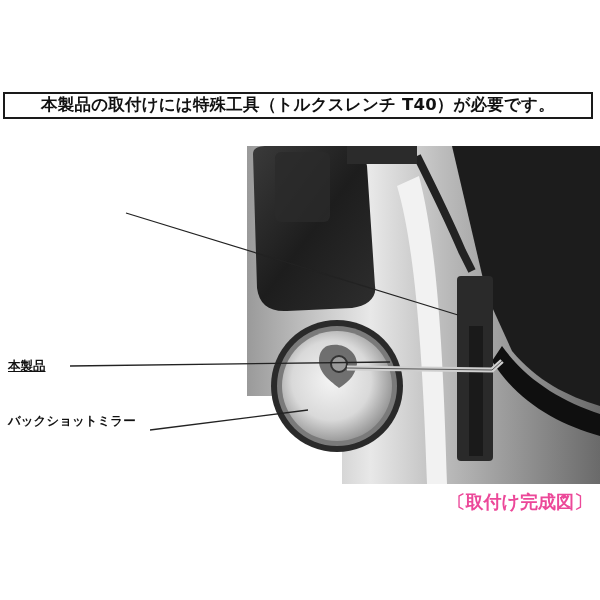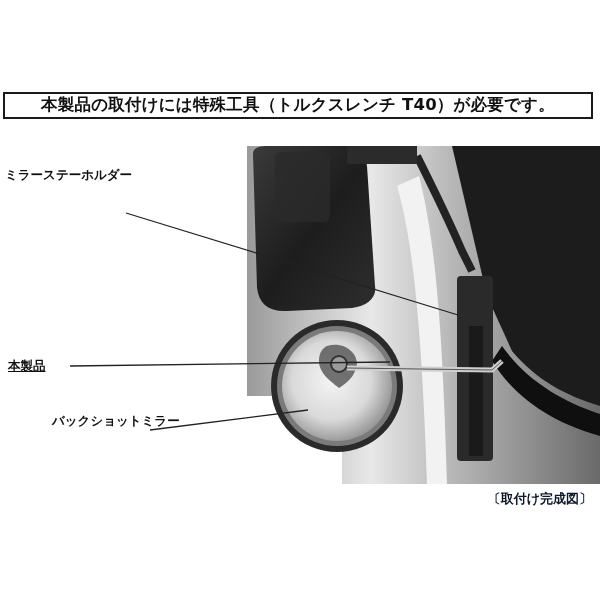--- a/index.html
+++ b/index.html
@@ -6,21 +6,21 @@
     body { width:600px; height:600px; position:relative; overflow:hidden;
            font-family:"DejaVu Sans", sans-serif; color:#111; }
     .banner { position:absolute; left:3px; top:92px; width:590px; height:27px;
               border:2px solid #1a1a1a; background:#fff; display:flex; align-items:flex-start;
               justify-content:center; box-sizing:border-box; }
     .banner span { font-weight:bold; font-size:16.5px; letter-spacing:0.2px; white-space:nowrap; color:#111; }
     .photo { position:absolute; left:247px; top:146px; width:353px; height:338px; overflow:hidden;
              background:#cfcfcf; }
     .photo svg { display:block; }
     .label { position:absolute; font-weight:bold; font-size:12.5px; line-height:17px; color:#111; white-space:nowrap; }
-    .caption { position:absolute; right:8px; top:490px; font-weight:bold; font-size:13px; color:#0f172a; }
+    .caption { position:absolute; right:8px; top:490px; font-weight:bold; font-size:18px; color:#ec4899; }
     .leaders { position:absolute; left:0; top:0; width:600px; height:600px; pointer-events:none; }
   </style>
 </head>
 <body>
 
 <div class="banner">
   <span>本製品の取付けには特殊工具（トルクスレンチ T40）が必要です。</span>
 </div>
 
 <div class="photo">
@@ -73,24 +73,23 @@
   </svg>
 </div>
 
 <svg class="leaders" viewBox="0 0 600 600">
   <line x1="126" y1="213" x2="458" y2="315" stroke="#222" stroke-width="1.3"></line>
   <line x1="70" y1="366" x2="390" y2="362" stroke="#222" stroke-width="1.3"></line>
   <line x1="150" y1="430" x2="308" y2="410" stroke="#222" stroke-width="1.3"></line>
 </svg>
 
 <div class="label" style="left:5px; top:166px;">
-  <div>ミラーステーホルダー</div>
 </div>
 
 <div class="label" style="left:8px; top:357px;text-decoration:underline;">
   <div>本製品</div>
 </div>
 
-<div class="label" style="left:8px; top:412px;margin-left:44px;">
+<div class="label" style="left:8px; top:412px;">
   <div>バックショットミラー</div>
 </div>
 
 <div class="caption">〔取付け完成図〕</div>
 
 </body></html>

